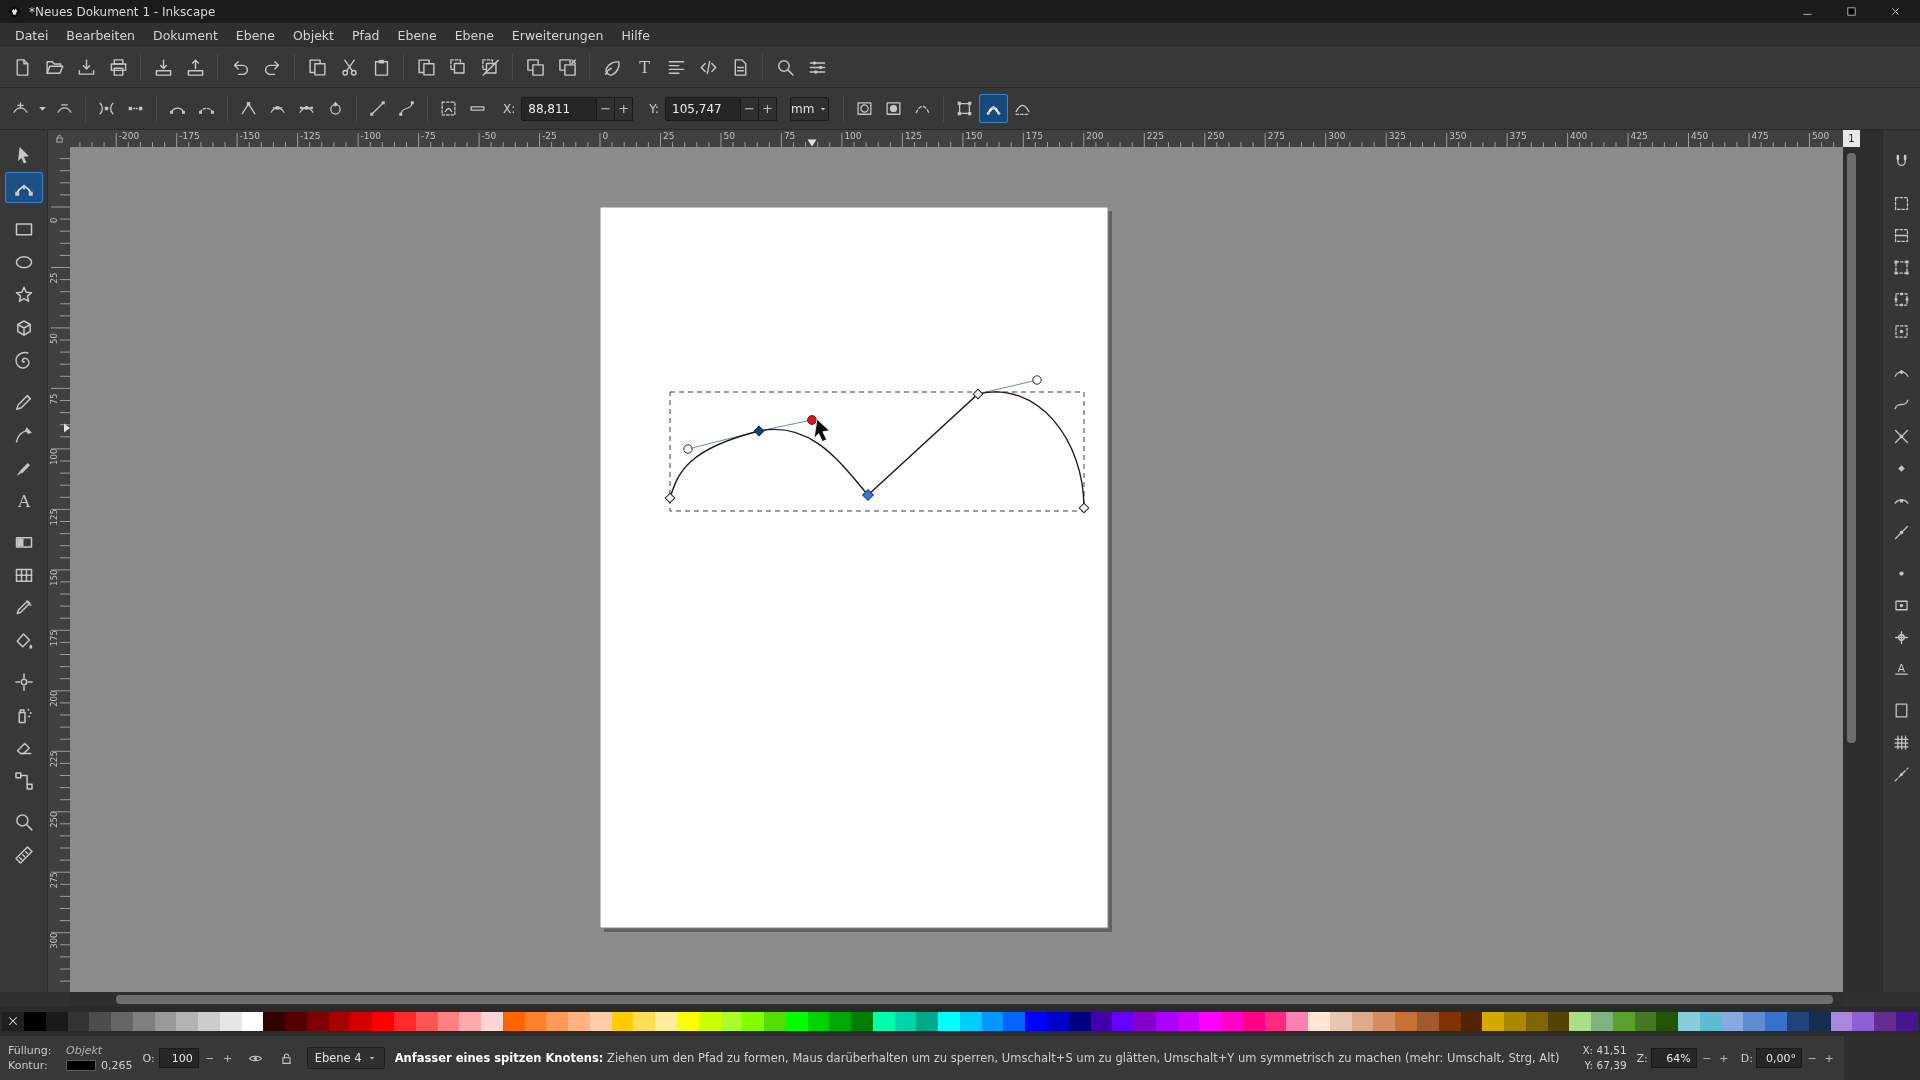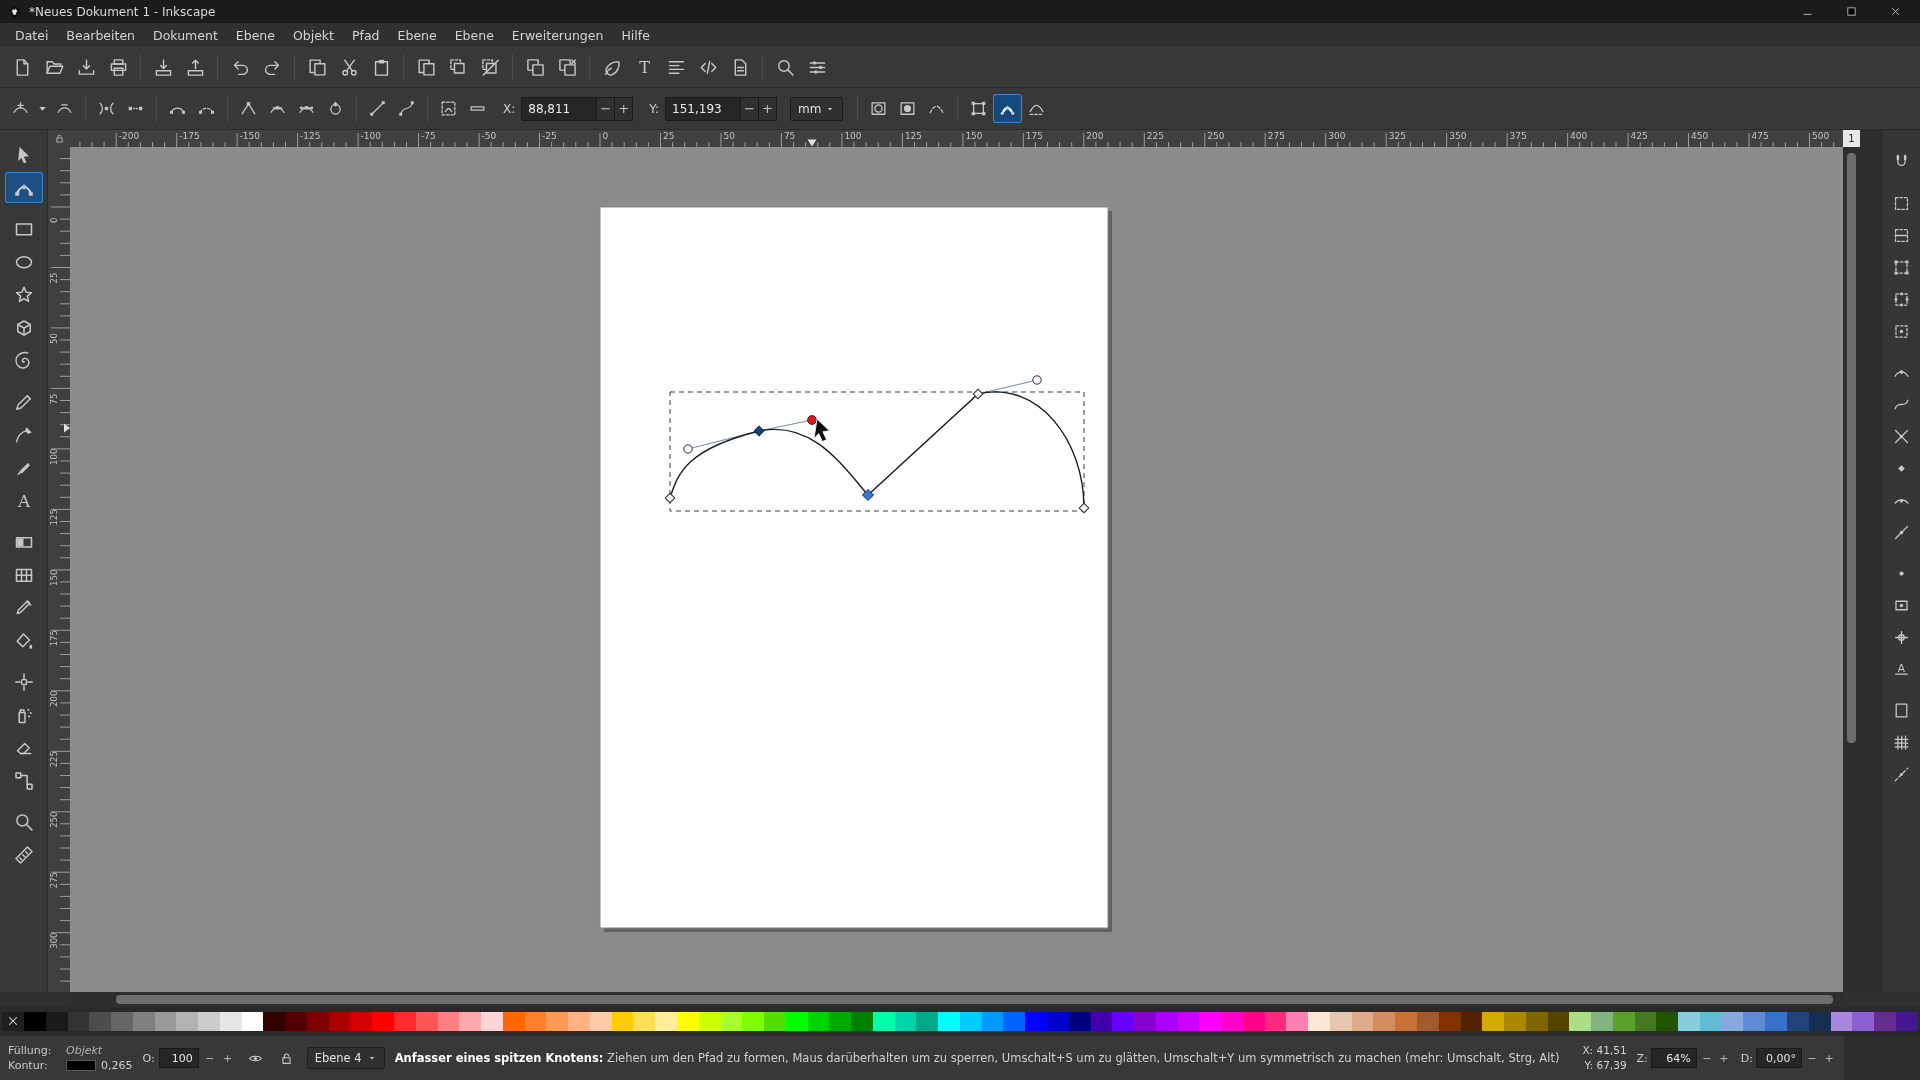--- a/index.html
+++ b/index.html
@@ -32,21 +32,21 @@
   
   #ctrlbar { left:0; top:88px; width:1920px; height:42px; background:#383838; border-bottom:1px solid #2a2a2a; display:flex; align-items:center; padding-left:6px; }
   .ctrl-btn { width:29px; height:29px; display:flex; align-items:center; justify-content:center; border-radius:3px; }
   .ctrl-btn svg.icn { width:17px; height:17px; }
   .ctrl-btn.caret { width:15px; }
   .ctrl-btn.active { background:#174a7c; box-shadow:inset 0 0 0 1px #3b83c9; }
   .spinner { display:flex; align-items:center; margin:0 5px; }
   .splabel { color:#cfcfcf; font-size:12px; margin:0 6px; }
   .spfield { width:76px; height:24px; background:#262626; border:1px solid #1a1a1a; border-radius:2px 0 0 2px; color:#ececec; font-size:12px; display:flex; align-items:center; padding-left:6px; }
   .spbtn { width:18px; height:24px; color:#c0c0c0; font-size:13px; display:flex; align-items:center; justify-content:center; background:#303030; border:1px solid #1a1a1a; border-left:none; }
-  .unitdd { display:flex; align-items:center; gap:4px; height:24px; background:#303030; border:1px solid #1a1a1a; border-radius:2px; padding:0 7px; color:#e0e0e0; font-size:12px; margin:16px 8px; }
+  .unitdd { display:flex; align-items:center; gap:4px; height:24px; background:#303030; border:1px solid #1a1a1a; border-radius:2px; padding:0 0; color:#e0e0e0; font-size:12px; margin:16px 8px; }
   .unitdd svg { width:10px; height:10px; }
 
   
   #corner-lock { left:48px; top:130px; width:22px; height:17px; background:#404040; display:flex; align-items:center; justify-content:center; }
   #corner-lock svg { width:11px; height:11px; stroke:#c6c6c6; fill:none; stroke-width:1.2; }
   #hruler { left:70px; top:130px; width:1773px; height:17px; background:#404040; }
   #corner-badge { left:1843px; top:130px; width:17px; height:17px; background:#e8e8e8; color:#222; font-size:10px; display:flex; align-items:center; justify-content:center; }
   #vruler { left:48px; top:147px; width:22px; height:845px; background:#404040; }
 
   
@@ -399,21 +399,21 @@
       </span>
     </div>
   <div class="spinner">
     <span class="splabel">X:</span>
     <span class="spfield">88,811</span>
     <span class="spbtn">−</span>
     <span class="spbtn">+</span>
   </div>
   <div class="spinner">
     <span class="splabel">Y:</span>
-    <span class="spfield">151,193</span>
+    <span class="spfield">105,747</span>
     <span class="spbtn">−</span>
     <span class="spbtn">+</span>
   </div>
   <div class="unitdd">
     <span>mm</span>
     <svg viewBox="0 0 16 16">
         <path d="M4.5 6.5h7L8 10.5z" fill="#c6c6c6" stroke="none"></path>
       </svg>
   </div>
   <div id="ctrl-right" style="display:flex;align-items:center;">

